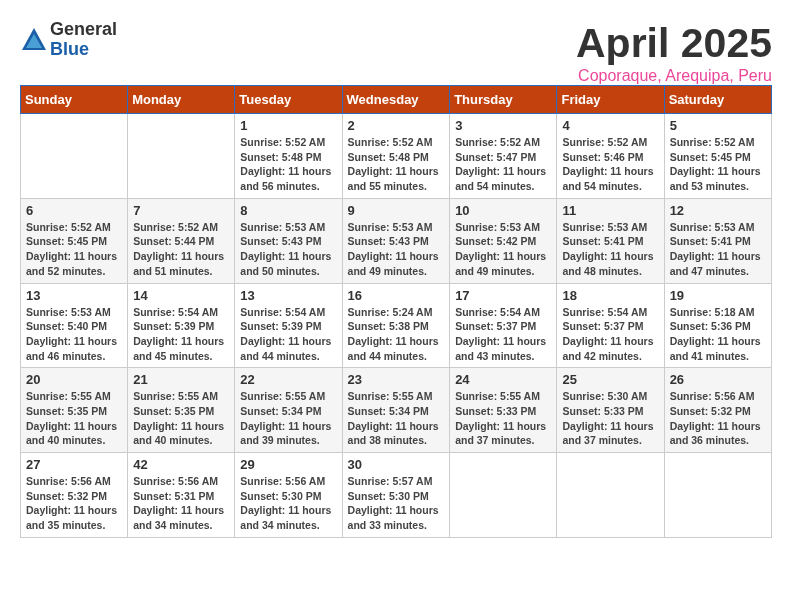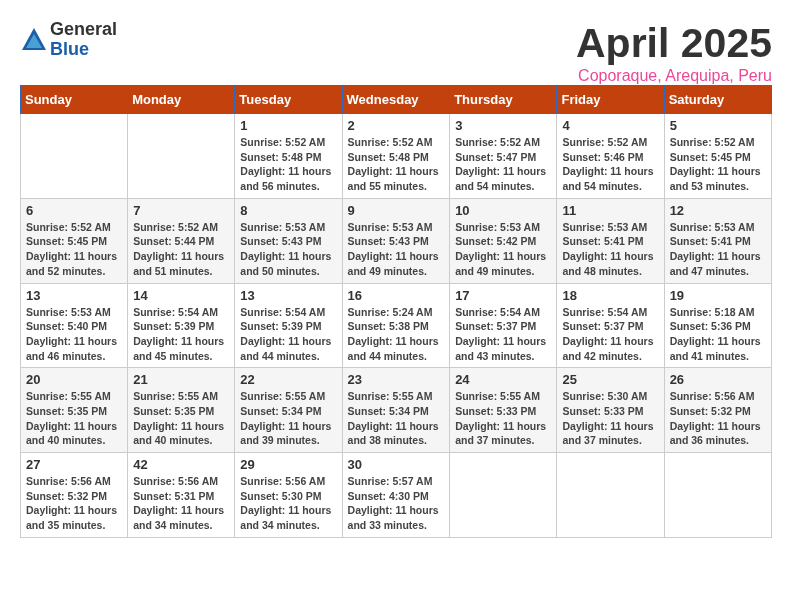--- a/index.html
+++ b/index.html
@@ -311,21 +311,21 @@
         </td>
         <td>
           <span class="day-number">29</span>
           <div class="day-detail">Sunrise: 5:56 AM
 Sunset: 5:30 PM
 Daylight: 11 hours and 34 minutes.</div>
         </td>
         <td>
           <span class="day-number">30</span>
           <div class="day-detail">Sunrise: 5:57 AM
-Sunset: 4:30 PM
+Sunset: 5:30 PM
 Daylight: 11 hours and 33 minutes.</div>
         </td>
         <td class="empty-cell"></td>
         <td class="empty-cell"></td>
         <td class="empty-cell"></td>
       </tr>
     </tbody>
 </table>
 
 </body></html>

